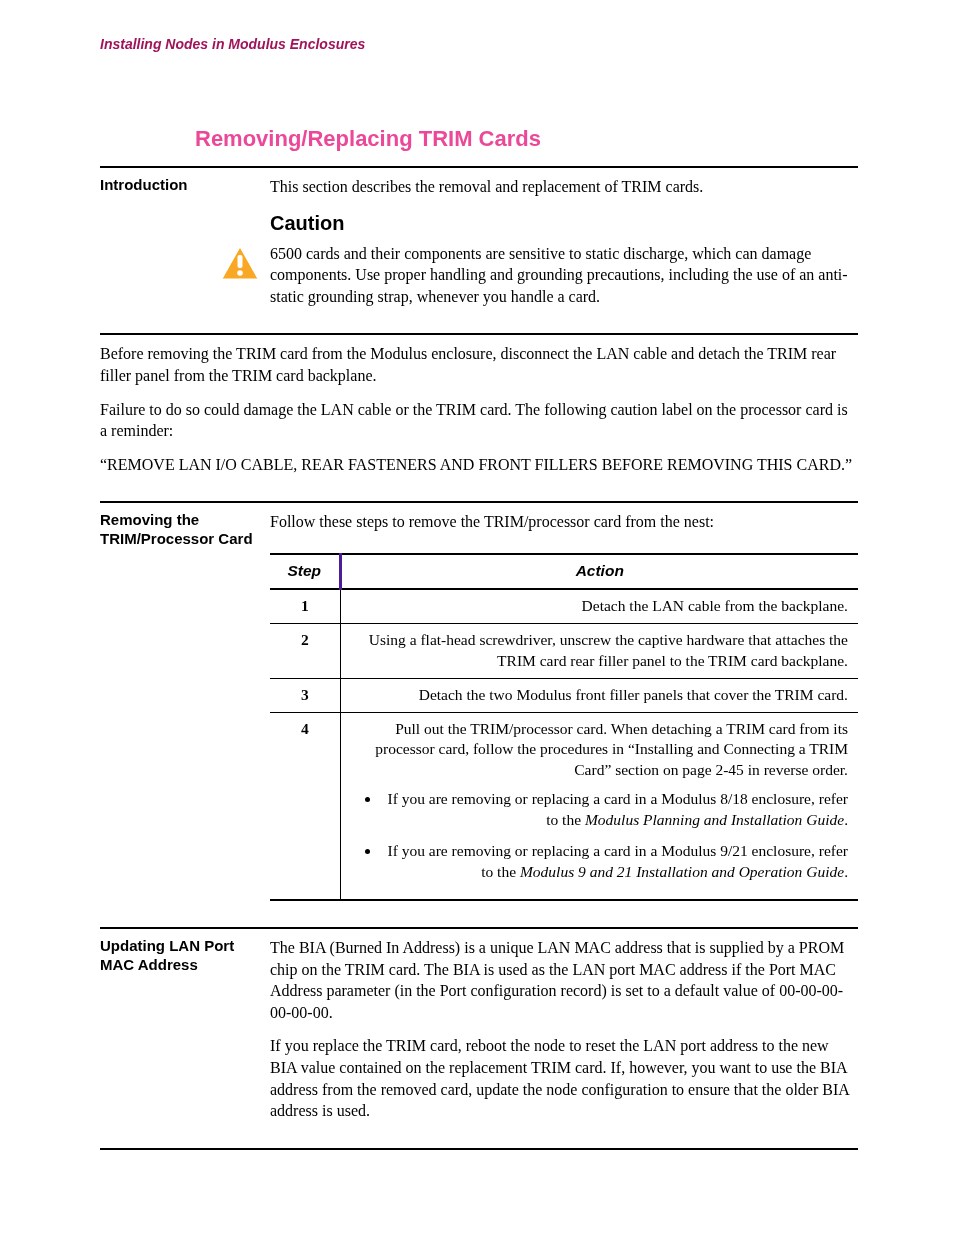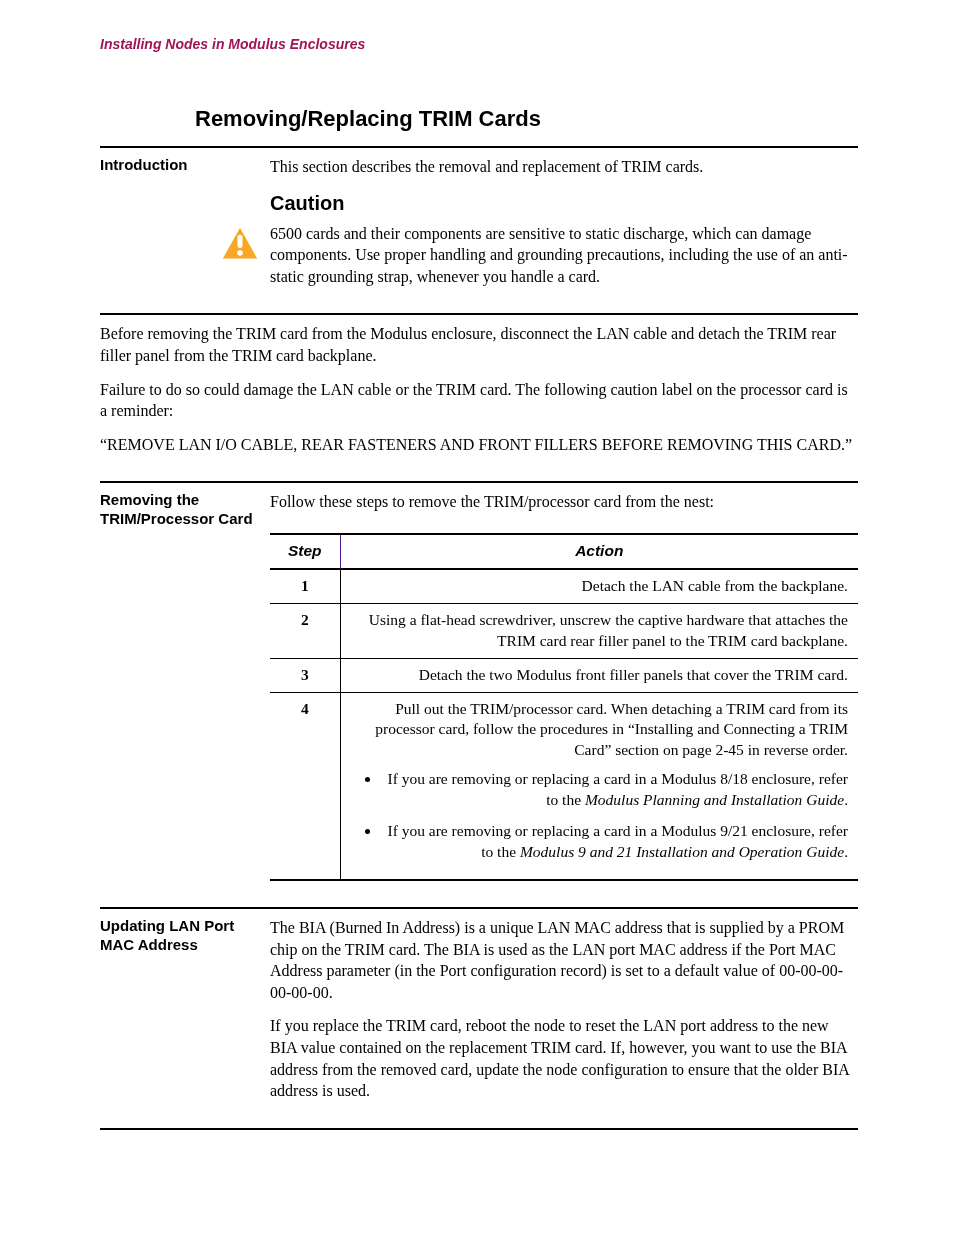--- a/index.html
+++ b/index.html
@@ -14,26 +14,26 @@
       margin: 0 auto;
       padding: 36px 96px 36px 100px;
       color: #000;
     }
     .header-title {
       font-family: Arial, Helvetica, sans-serif;
       font-weight: bold;
       font-style: italic;
       color: #a0145a;
       font-size: 14px;
-      margin-bottom: 54px;
+      margin-bottom: 74px;
     }
     .section-title {
       font-family: Arial, Helvetica, sans-serif;
       font-weight: bold;
-      color: #000000;
+      color: #ec4899;
       font-size: 22px;
       margin-left: 95px;
       margin-bottom: 14px;
     }
     .block {
       display: flex;
       border-top: 2px solid #000;
       padding-top: 8px;
       margin-bottom: 14px;
     }
@@ -149,21 +149,21 @@
   </div>
 </div>
 
 <div class="block">
   <div class="sidehead">Removing the TRIM/Processor Card</div>
   <div class="content">
     <p>Follow these steps to remove the TRIM/processor card from the nest:</p>
     <table class="steps">
       <thead>
         <tr>
-          <th style="width:70px;border-right:1px solid #4c1d95;">Step</th>
+          <th style="width:70px;border-right:3px solid #4c1d95;">Step</th>
           <th>Action</th>
         </tr>
       </thead>
       <tbody>
         <tr>
           <td class="step-num">1</td>
           <td>Detach the LAN cable from the backplane.</td>
         </tr>
         <tr>
           <td class="step-num">2</td>

